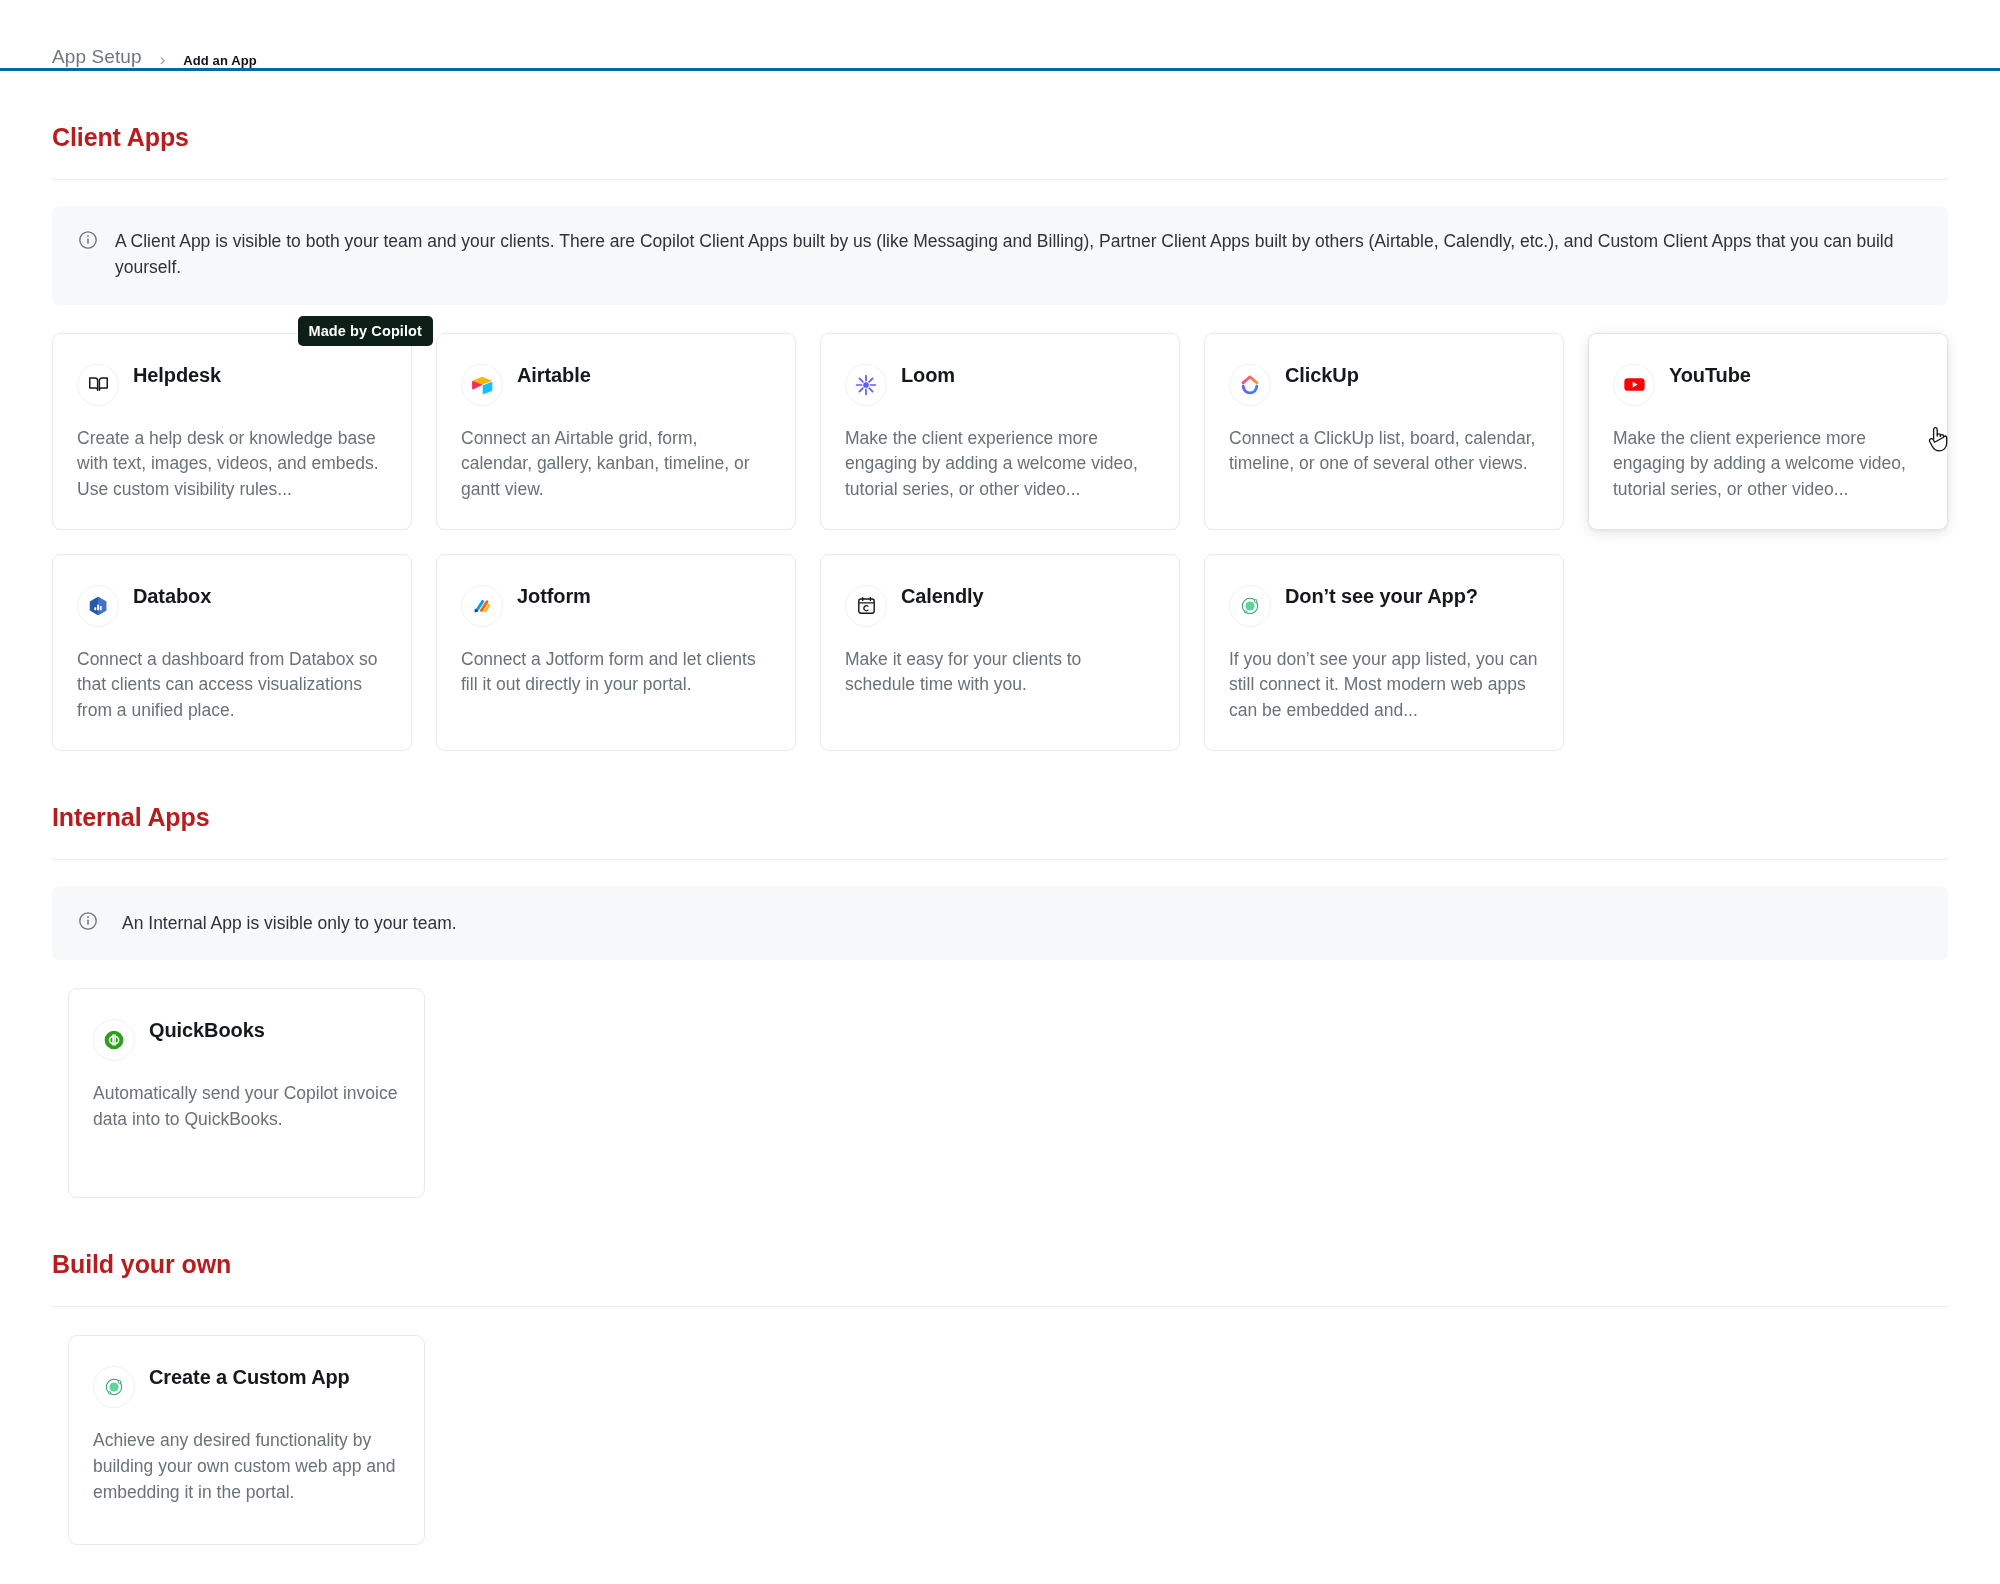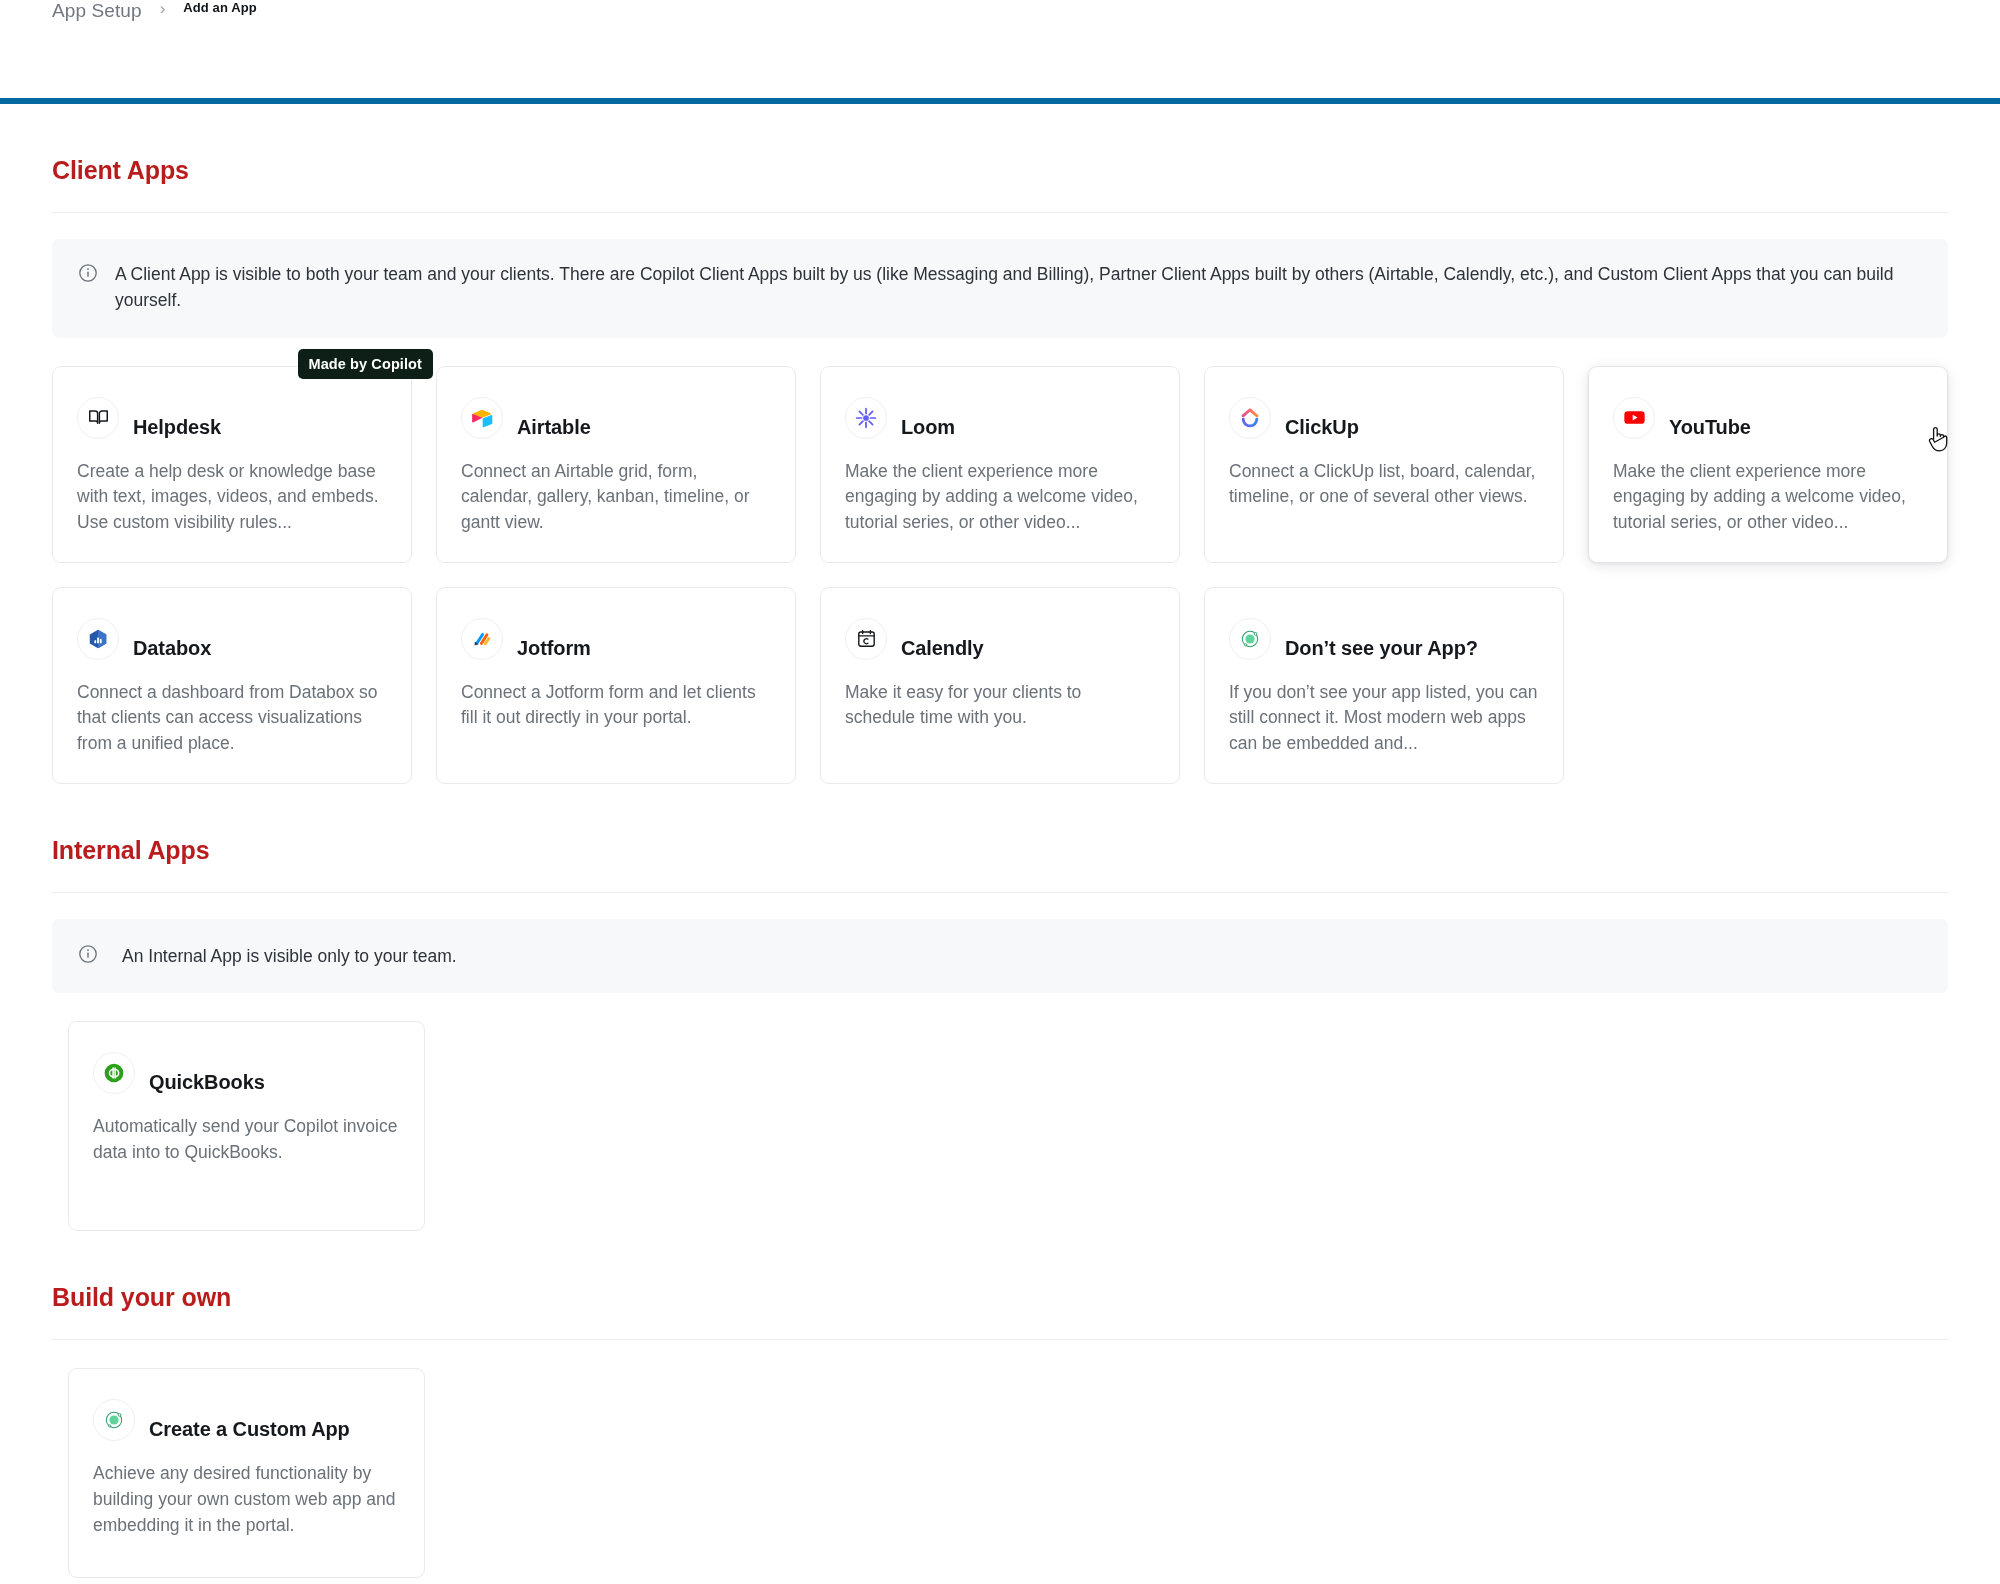--- a/index.html
+++ b/index.html
@@ -6,24 +6,24 @@
   html, body {
     width: 2000px;
     height: 1584px;
     background: #ffffff;
     font-family: "Liberation Sans", sans-serif;
     -webkit-font-smoothing: antialiased;
   }
 
   
   .topbar {
-    height: 104px;
-    border-bottom: 6px solid #0369a1;
+    height: 71px;
+    border-bottom: 3px solid #0369a1;
     display: flex;
-    align-items: flex-start;
+    align-items: flex-end;
     padding: 0 52px;
   }
   .crumb {
     font-size: 19px;
     color: #707780;
     letter-spacing: .1px;
   }
   .crumb-sep {
     margin: 0 18px;
     color: #9aa1a9;
@@ -92,21 +92,21 @@
     padding: 30px 24px 26px 24px;
     min-height: 188px;
   }
   .card.hovered {
     border-color: #e3e5e9;
     box-shadow: 0 3px 14px rgba(16,24,40,.10), 0 1px 3px rgba(16,24,40,.06);
   }
 
   .card-head {
     display: flex;
-    align-items: flex-end;
+    align-items: flex-start;
     gap: 14px;
   }
   .icon-ring {
     width: 42px; height: 42px;
     border-radius: 50%;
     border: 1px solid #eef0f2;
     background: #fff;
     display: flex;
     align-items: center;
     justify-content: center;

